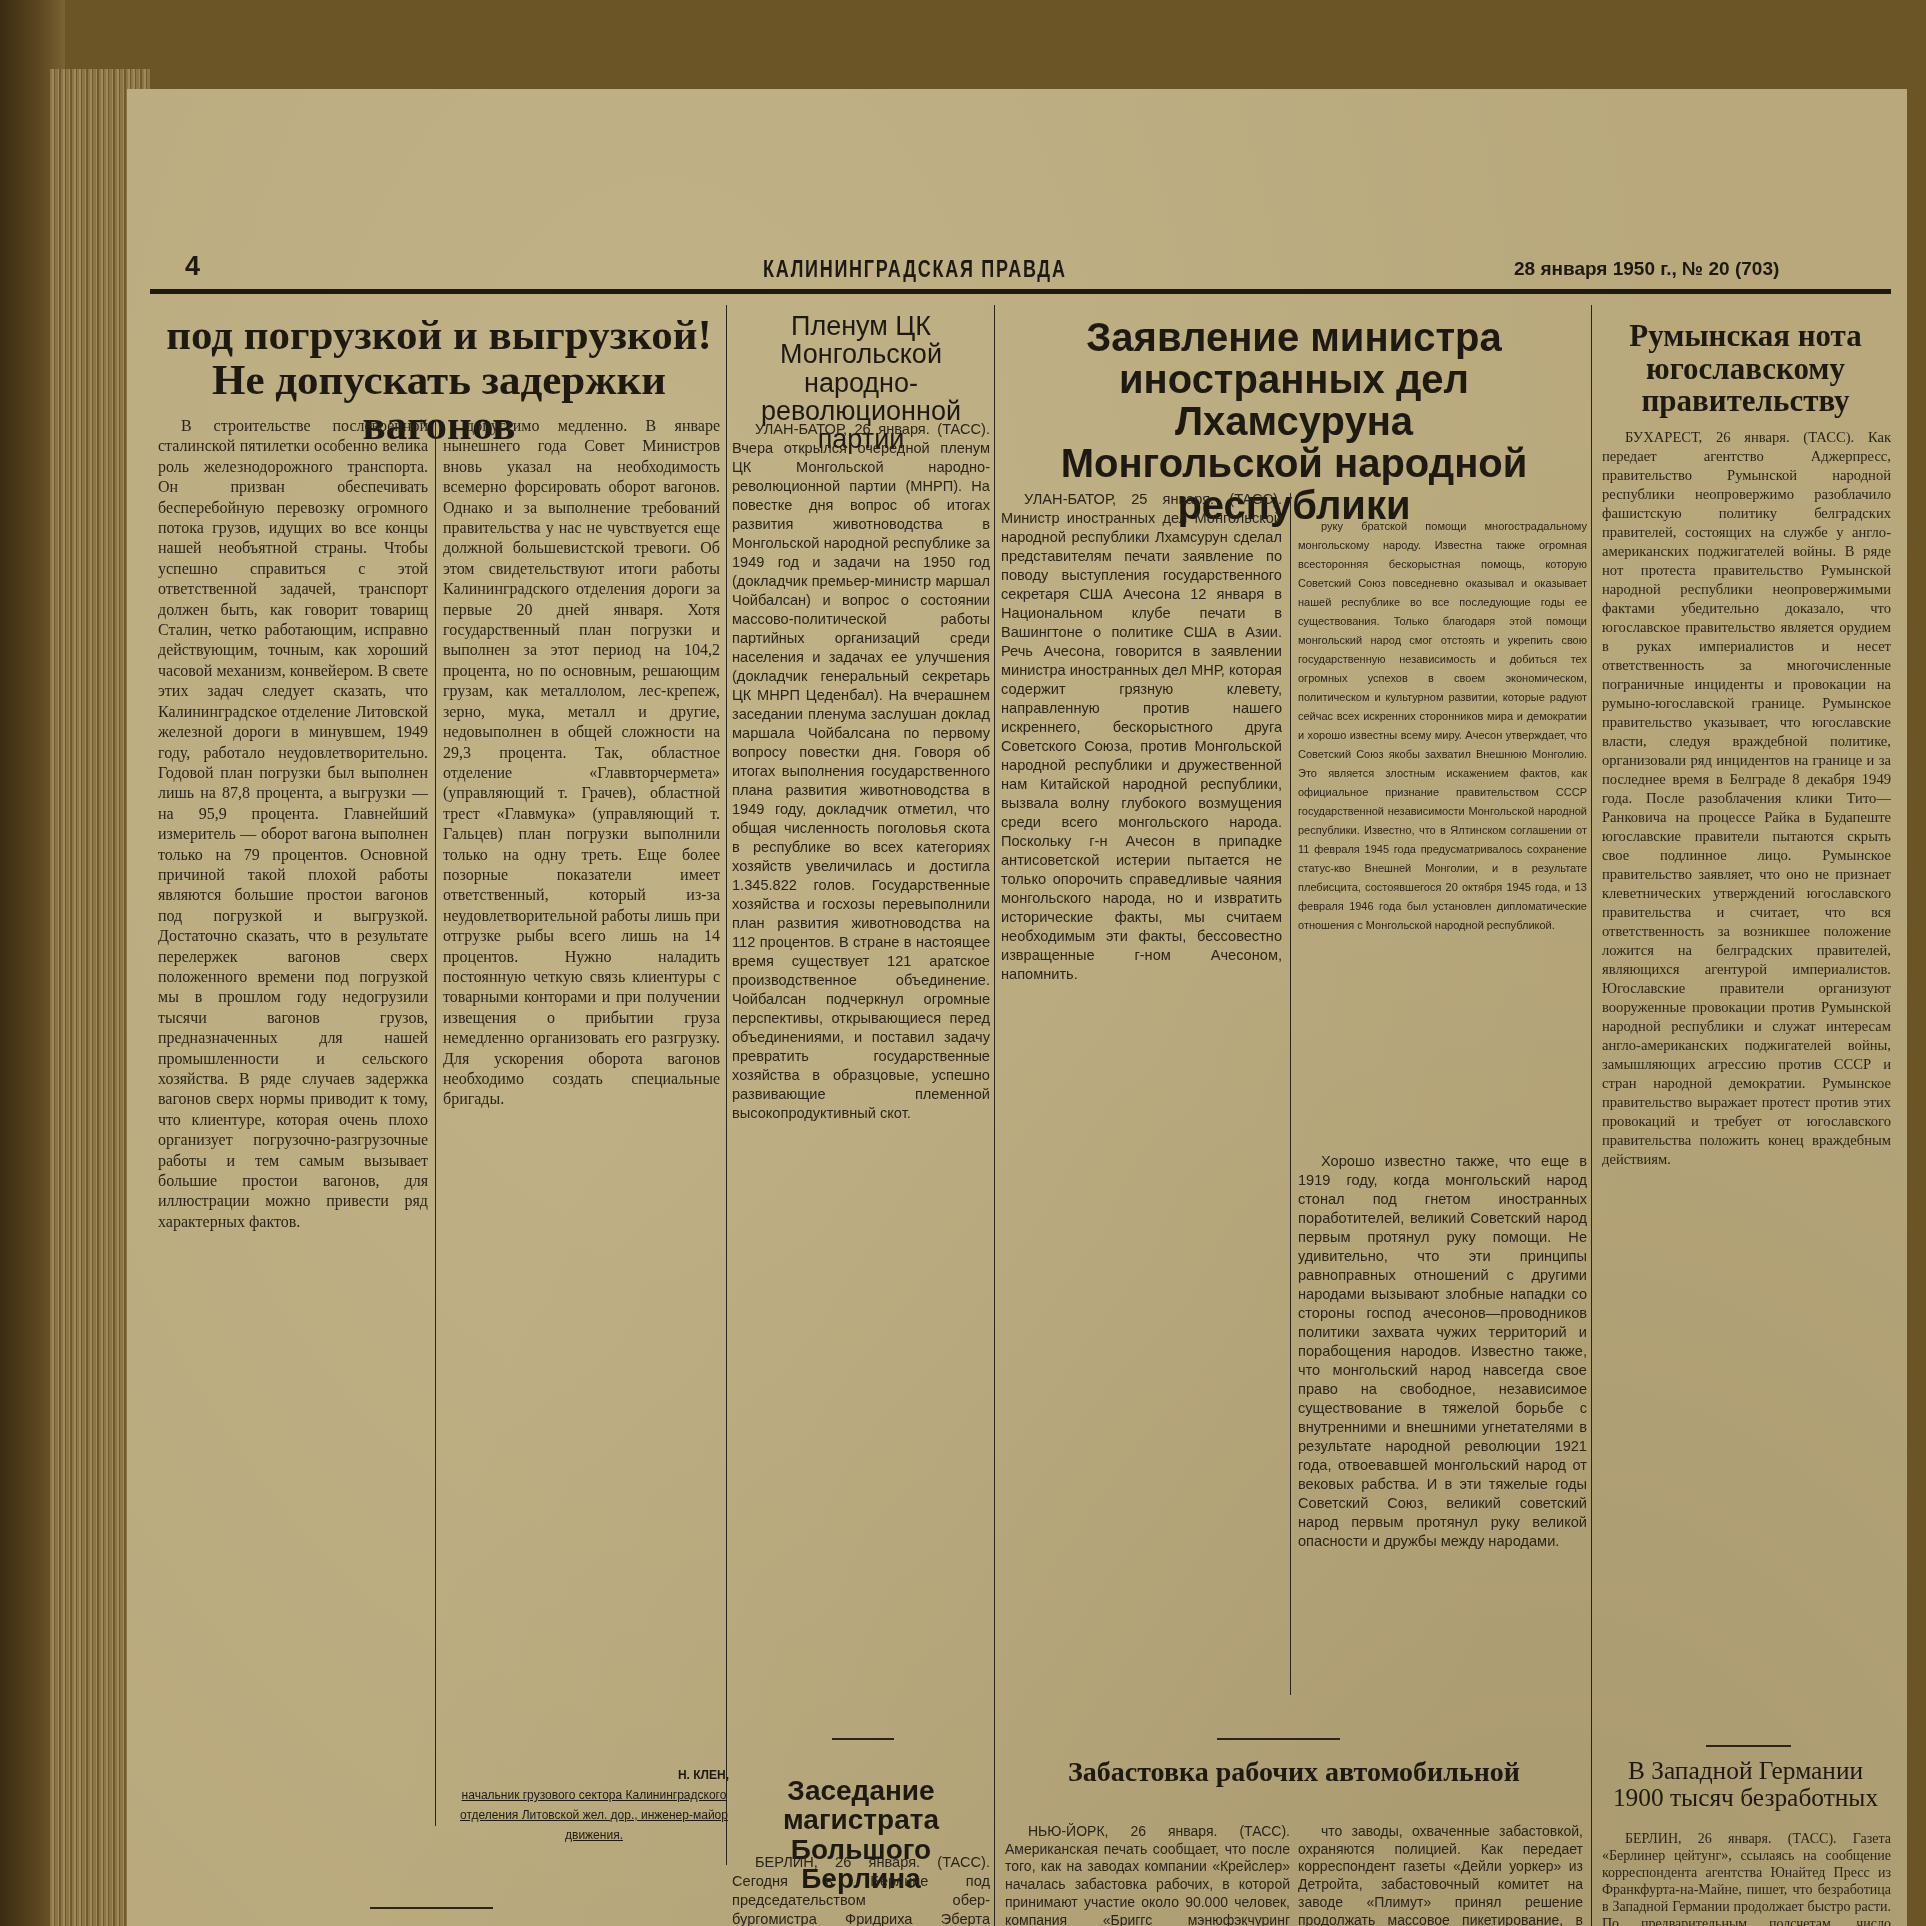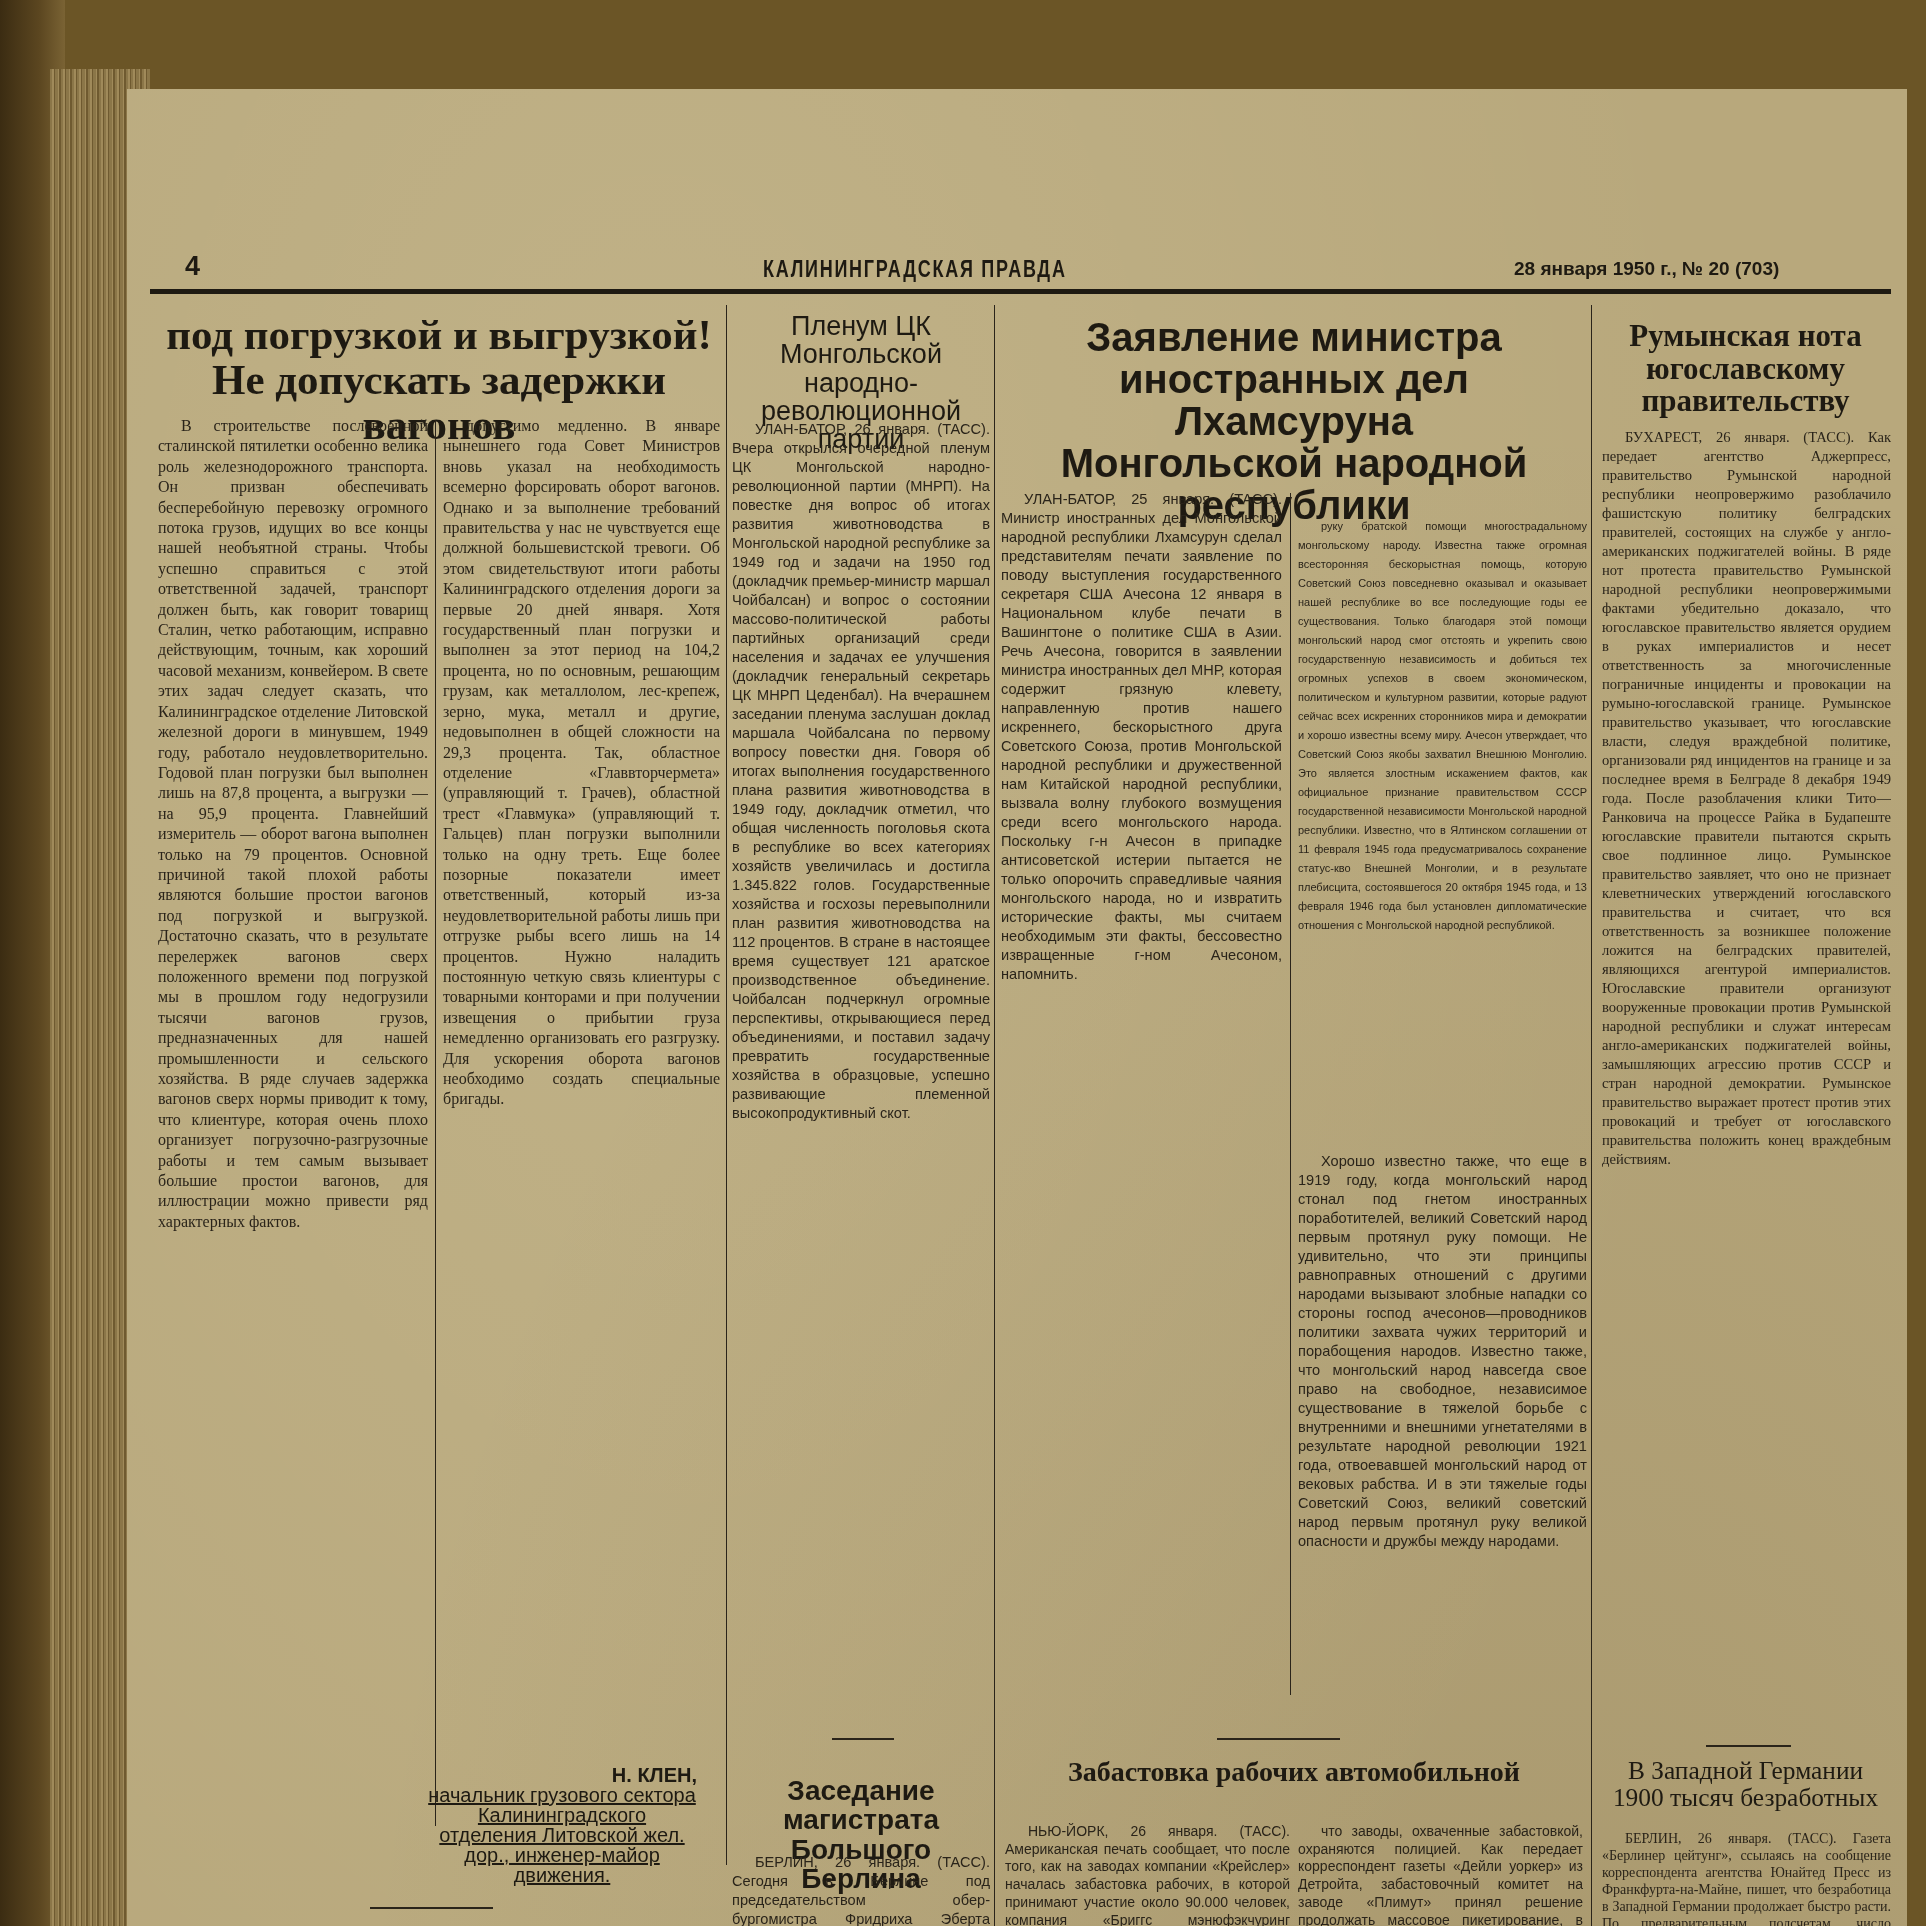--- a/index.html
+++ b/index.html
@@ -42,21 +42,21 @@
     <div>под погрузкой и выгрузкой!</div>
     <div>Не допускать задержки вагонов</div>
   </div>
   <div class="abs col body" style="left:31px;top:327px;width:270px;height:1341px;">
     <p>В строительстве послевоенной сталинской пятилетки особенно велика роль железнодорожного транспорта. Он призван обеспечивать бесперебойную перевозку огромного потока грузов, идущих во все концы нашей необъятной страны. Чтобы успешно справиться с этой ответственной задачей, транспорт должен быть, как говорит товарищ Сталин, четко работающим, исправно действующим, точным, как хороший часовой механизм, конвейером. В свете этих задач следует сказать, что Калининградское отделение Литовской железной дороги в минувшем, 1949 году, работало неудовлетворительно. Годовой план погрузки был выполнен лишь на 87,8 процента, а выгрузки — на 95,9 процента. Главнейший измеритель — оборот вагона выполнен только на 79 процентов. Основной причиной такой плохой работы являются большие простои вагонов под погрузкой и выгрузкой. Достаточно сказать, что в результате перелержек вагонов сверх положенного времени под погрузкой мы в прошлом году недогрузили тысячи вагонов грузов, предназначенных для нашей промышленности и сельского хозяйства. В ряде случаев задержка вагонов сверх нормы приводит к тому, что клиентуре, которая очень плохо организует погрузочно-разгрузочные работы и тем самым вызывает большие простои вагонов, для иллюстрации можно привести ряд характерных фактов.</p>
   </div>
   <div class="abs vrule" style="left:308px;top:331px;height:1406px;"></div>
   <div class="abs col body" style="left:316px;top:327px;width:277px;height:1341px;">
     <p>допустимо медленно. В январе нынешнего года Совет Министров вновь указал на необходимость всемерно форсировать оборот вагонов. Однако и за выполнение требований правительства у нас не чувствуется еще должной большевистской тревоги. Об этом свидетельствуют итоги работы Калининградского отделения дороги за первые 20 дней января. Хотя государственный план погрузки и выполнен за этот период на 104,2 процента, но по основным, решающим грузам, как металлолом, лес-крепеж, зерно, мука, металл и другие, недовыполнен в общей сложности на 29,3 процента. Так, областное отделение «Главвторчермета» (управляющий т. Грачев), областной трест «Главмука» (управляющий т. Гальцев) план погрузки выполнили только на одну треть. Еще более позорные показатели имеет ответственный, который из-за неудовлетворительной работы лишь при отгрузке рыбы всего лишь на 14 процентов. Нужно наладить постоянную четкую связь клиентуры с товарными конторами и при получении извещения о прибытии груза немедленно организовать его разгрузку. Для ускорения оборота вагонов необходимо создать специальные бригады.</p>
   </div>
-  <div class="abs cond" style="left:300px;top:1676px;width:270px;text-align:right;font-size:20px;line-height:20px;">
+  <div class="abs cond" style="left:332px;top:1676px;width:270px;text-align:right;font-size:12px;line-height:20px;">
     <div style="font-weight:bold;">Н. КЛЕН,</div>
     <div style="text-align:center;text-decoration:underline;">начальник грузового сектора Калининградского отделения Литовской жел. дор., инженер-майор движения.</div>
   </div>
 
   <div class="abs hl cond" style="left:605px;top:223px;width:258px;font-size:27px;font-weight:normal;">Пленум ЦК Монгольской народно-революционной партии</div>
   <div class="abs col body cond" style="left:605px;top:331px;width:258px;height:1283px;font-size:14.6px;line-height:19px;">
     <p>УЛАН-БАТОР, 26 января. (ТАСС). Вчера открылся очередной пленум ЦК Монгольской народно-революционной партии (МНРП). На повестке дня вопрос об итогах развития животноводства в Монгольской народной республике за 1949 год и задачи на 1950 год (докладчик премьер-министр маршал Чойбалсан) и вопрос о состоянии массово-политической работы партийных организаций среди населения и задачах ее улучшения (докладчик генеральный секретарь ЦК МНРП Цеденбал). На вчерашнем заседании пленума заслушан доклад маршала Чойбалсана по первому вопросу повестки дня. Говоря об итогах выполнения государственного плана развития животноводства в 1949 году, докладчик отметил, что общая численность поголовья скота в республике во всех категориях хозяйств увеличилась и достигла 1.345.822 голов. Государственные хозяйства и госхозы перевыполнили план развития животноводства на 112 процентов. В стране в настоящее время существует 121 аратское производственное объединение. Чойбалсан подчеркнул огромные перспективы, открывающиеся перед объединениями, и поставил задачу превратить государственные хозяйства в образцовые, успешно развивающие племенной высокопродуктивный скот.</p>
   </div>
   <div class="abs thin" style="left:705px;top:1649px;width:62px;"></div>
   <div class="abs hl cond" style="left:605px;top:1687px;width:258px;font-size:28px;">Заседание магистрата Большого Берлина</div>

